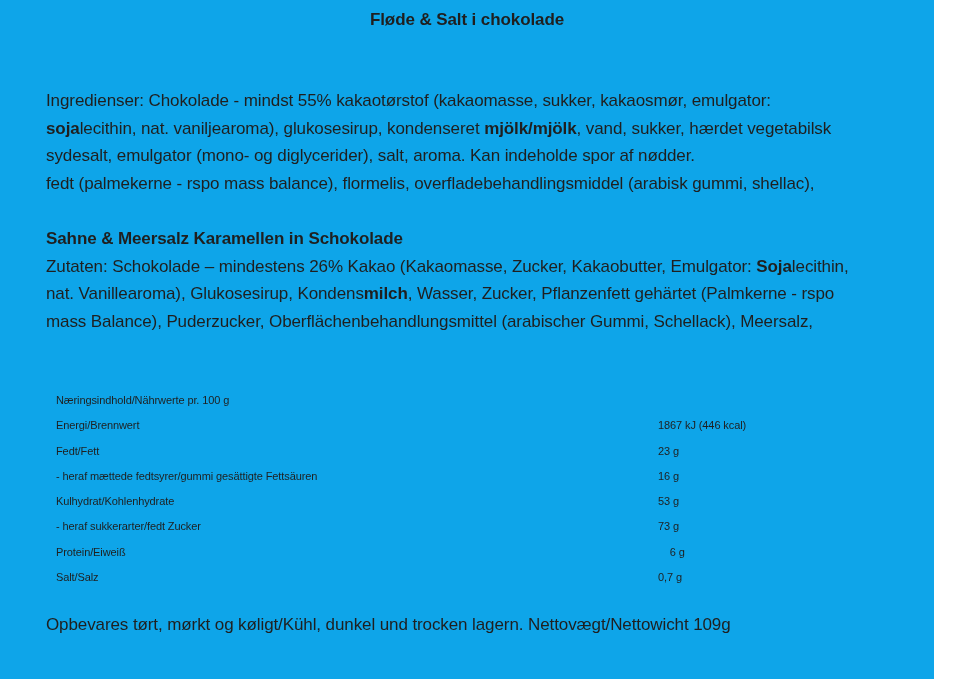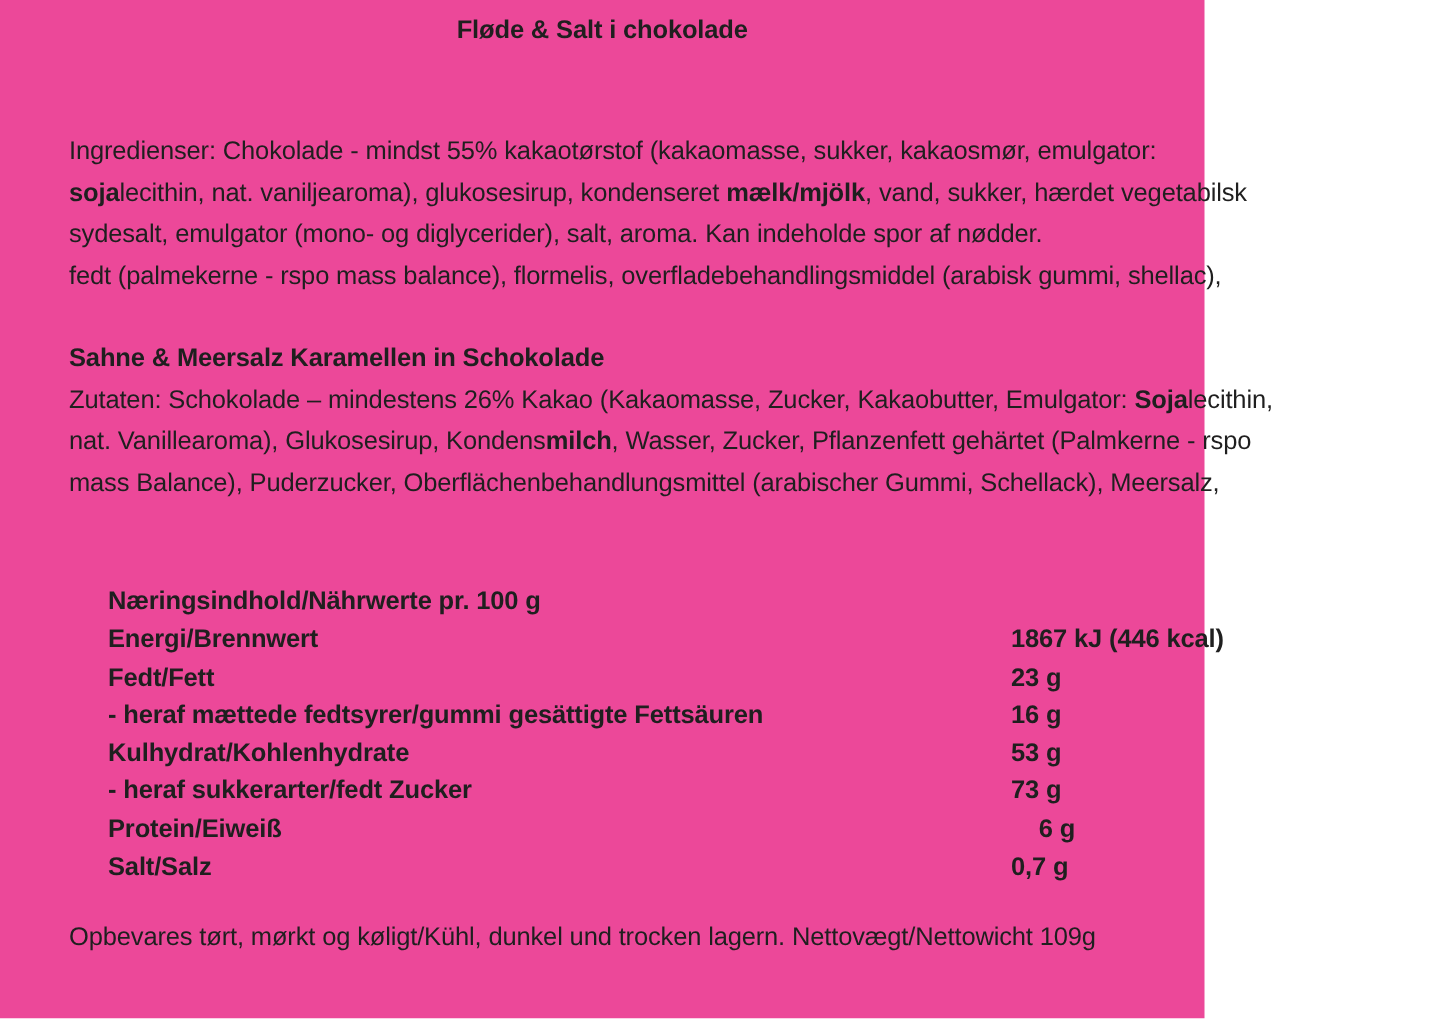--- a/index.html
+++ b/index.html
@@ -9,23 +9,23 @@
   }
   body {
     width: 970px;
     height: 679px;
     overflow: hidden;
     font-family: "Liberation Sans", sans-serif;
     color: #1f1f1f;
   }
   .page {
     position: relative;
-    width: 803px;
+    width: 934px;
     height: 679px;
-    background: #ec4899;
+    background: #0ea5e9;
     filter: blur(0.25px);
     letter-spacing: -0.1px;
   }
   .doc-title {
     padding-top: 9px;
     text-align: center;
     font-weight: bold;
     font-size: 17px;
     line-height: 21px;
   }
@@ -39,24 +39,23 @@
   .p1 { margin-top: 57px; }
   .h2 {
     margin: 28px 30px 0 46px;
     font-weight: bold;
     font-size: 17px;
     line-height: 27.5px;
     white-space: pre;
   }
   .p2 { margin-top: 0; }
   .nutrition {
-    margin: 53px 0 0 72px;
-    font-size: 17px;
+    margin: 53px 0 0 56px;
+    font-size: 11px;
     line-height: 25.3px;
-    font-weight: bold;
   }
   .nv-header { white-space: pre; }
   .nv-row {
     display: grid;
     grid-template-columns: 602px auto;
   }
   .nv-label { white-space: pre; }
   .nv-value { white-space: pre; }
   .footer-line {
     margin: 21px 30px 0 46px;
@@ -68,21 +67,21 @@
 </style>
 </head>
 <body>
 
 <div class="page">
 
   <div class="doc-title">Fløde &amp; Salt i chokolade</div>
 
   <div class="para p1">
     <div class="line"><span>Ingredienser: Chokolade - mindst 55% kakaotørstof (kakaomasse, sukker, kakaosmør, emulgator:</span></div>
-    <div class="line"><b>soja</b><span>lecithin, nat. vaniljearoma), glukosesirup, kondenseret </span><b>mælk/mjölk</b><span>, vand, sukker, hærdet vegetabilsk</span></div>
+    <div class="line"><b>soja</b><span>lecithin, nat. vaniljearoma), glukosesirup, kondenseret </span><b>mjölk/mjölk</b><span>, vand, sukker, hærdet vegetabilsk</span></div>
     <div class="line"><span>sydesalt, emulgator (mono- og diglycerider), salt, aroma. Kan indeholde spor af nødder.</span></div>
     <div class="line"><span>fedt (palmekerne - rspo mass balance), flormelis, overfladebehandlingsmiddel (arabisk gummi, shellac),</span></div>
   </div>
 
   <div class="h2">Sahne &amp; Meersalz Karamellen in Schokolade</div>
 
   <div class="para p2">
     <div class="line"><span>Zutaten: Schokolade – mindestens 26% Kakao (Kakaomasse, Zucker, Kakaobutter, Emulgator: </span><b>Soja</b><span>lecithin,</span></div>
     <div class="line"><span>nat. Vanillearoma), Glukosesirup, Kondens</span><b>milch</b><span>, Wasser, Zucker, Pflanzenfett gehärtet (Palmkerne - rspo</span></div>
     <div class="line"><span>mass Balance), Puderzucker, Oberflächenbehandlungsmittel (arabischer Gummi, Schellack), Meersalz,</span></div>

